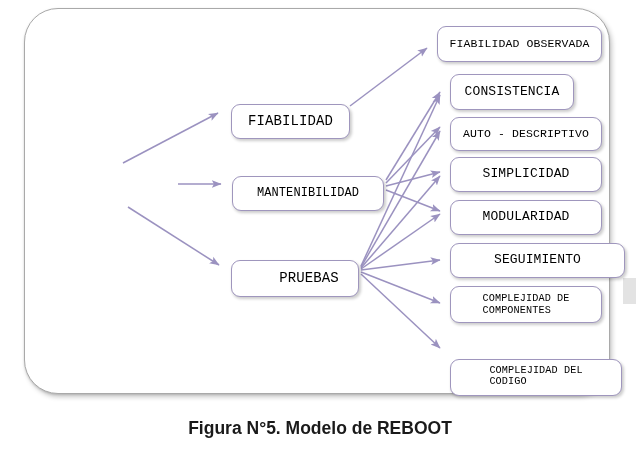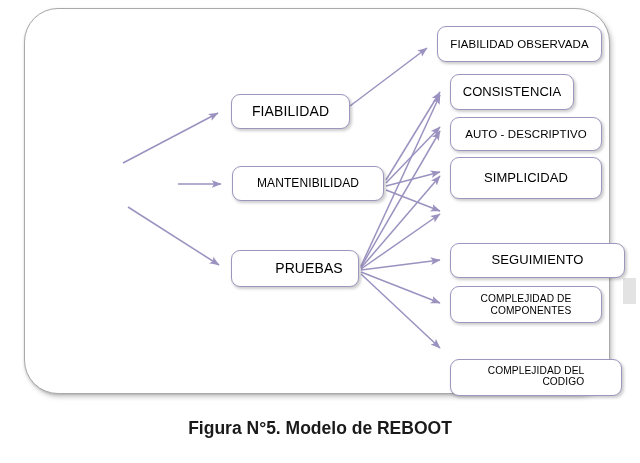--- a/index.html
+++ b/index.html
@@ -60,33 +60,35 @@
   .node {
     position: absolute;
     box-sizing: border-box;
     background: #ffffff;
     border: 1.1px solid #9f96bd;
     border-radius: 9px;
     box-shadow: 1.5px 2px 3px rgba(0,0,0,0.20);
     display: flex;
     align-items: center;
     justify-content: center;
-    text-align: right;
+    text-align: left;
     color: #000000;
     line-height: 1.12;
     overflow: hidden;
+    font-family: Liberation Mono, monospace;
   }
   .node.root {
     font-weight: bold;
     font-size: 13.5px;
     letter-spacing: 0.2px;
   }
   .node.level1 {
     font-size: 14px;
     letter-spacing: 0.1px;
+    margin-top: 10px;
   }
   .node.level2 {
     font-size: 11.5px;
     letter-spacing: 0.1px;
   }
   .node.level2.small {
     font-size: 10.2px;
   }
   
   .node.clipped {
@@ -162,24 +164,27 @@
   </div>
 
   <div class="node level2" style="left:450px; top:74px; width:124px; height:36px;">
     <span style="font-size:13px;">CONSISTENCIA</span>
   </div>
 
   <div class="node level2" style="left:450px; top:117px; width:152px; height:34px;">
     <span>AUTO - DESCRIPTIVO</span>
   </div>
 
-  <div class="node level2" style="left:450px; top:157px; width:152px; height:42px;">
+  <div class="node level2" style="left:450px; top:157px; width:152px; height:35px;">
     <span style="font-size:13px;">SIMPLICIDAD</span>
   </div>
 
+  <div class="node level2" style="left:450px; top:200px; width:152px; height:35px;">
+    <span style="font-size:13px;">MODULARIDAD</span>
+  </div>
 
   <div class="node level2" style="left:450px; top:243px; width:175px; height:35px;">
     <span style="font-size:13px;">SEGUIMIENTO</span>
   </div>
 
   <div class="node level2 small" style="left:450px; top:286px; width:152px; height:37px;">
     <div>
       <div>COMPLEJIDAD DE</div>
       <div>COMPONENTES</div>
     </div>

